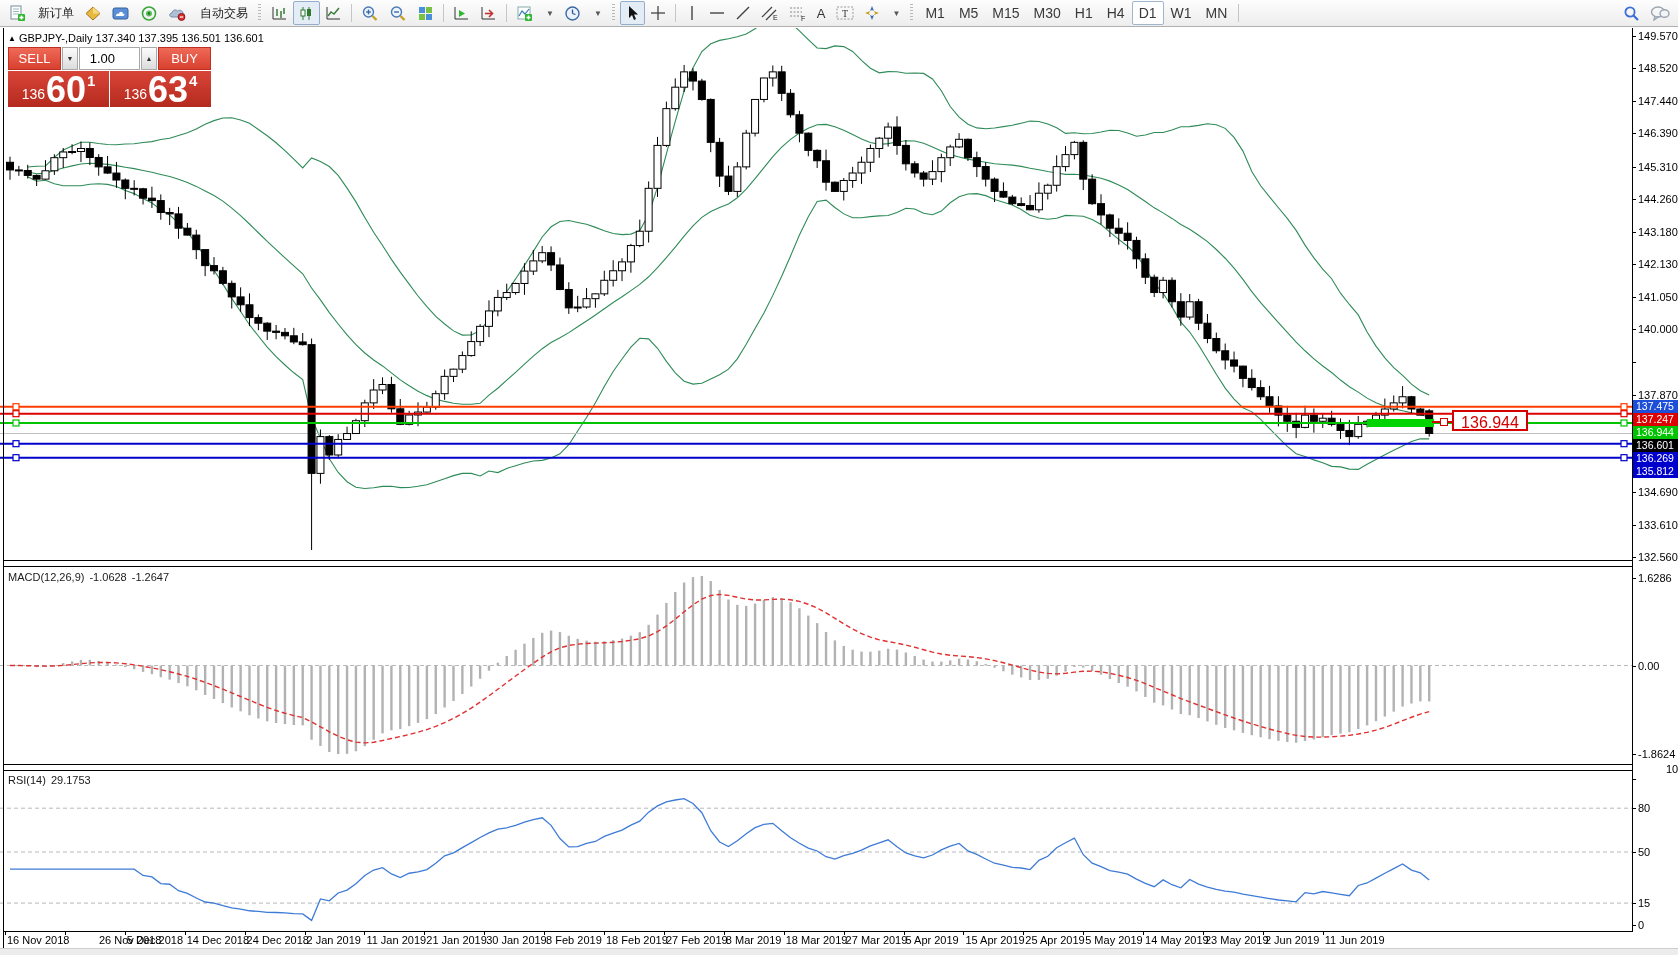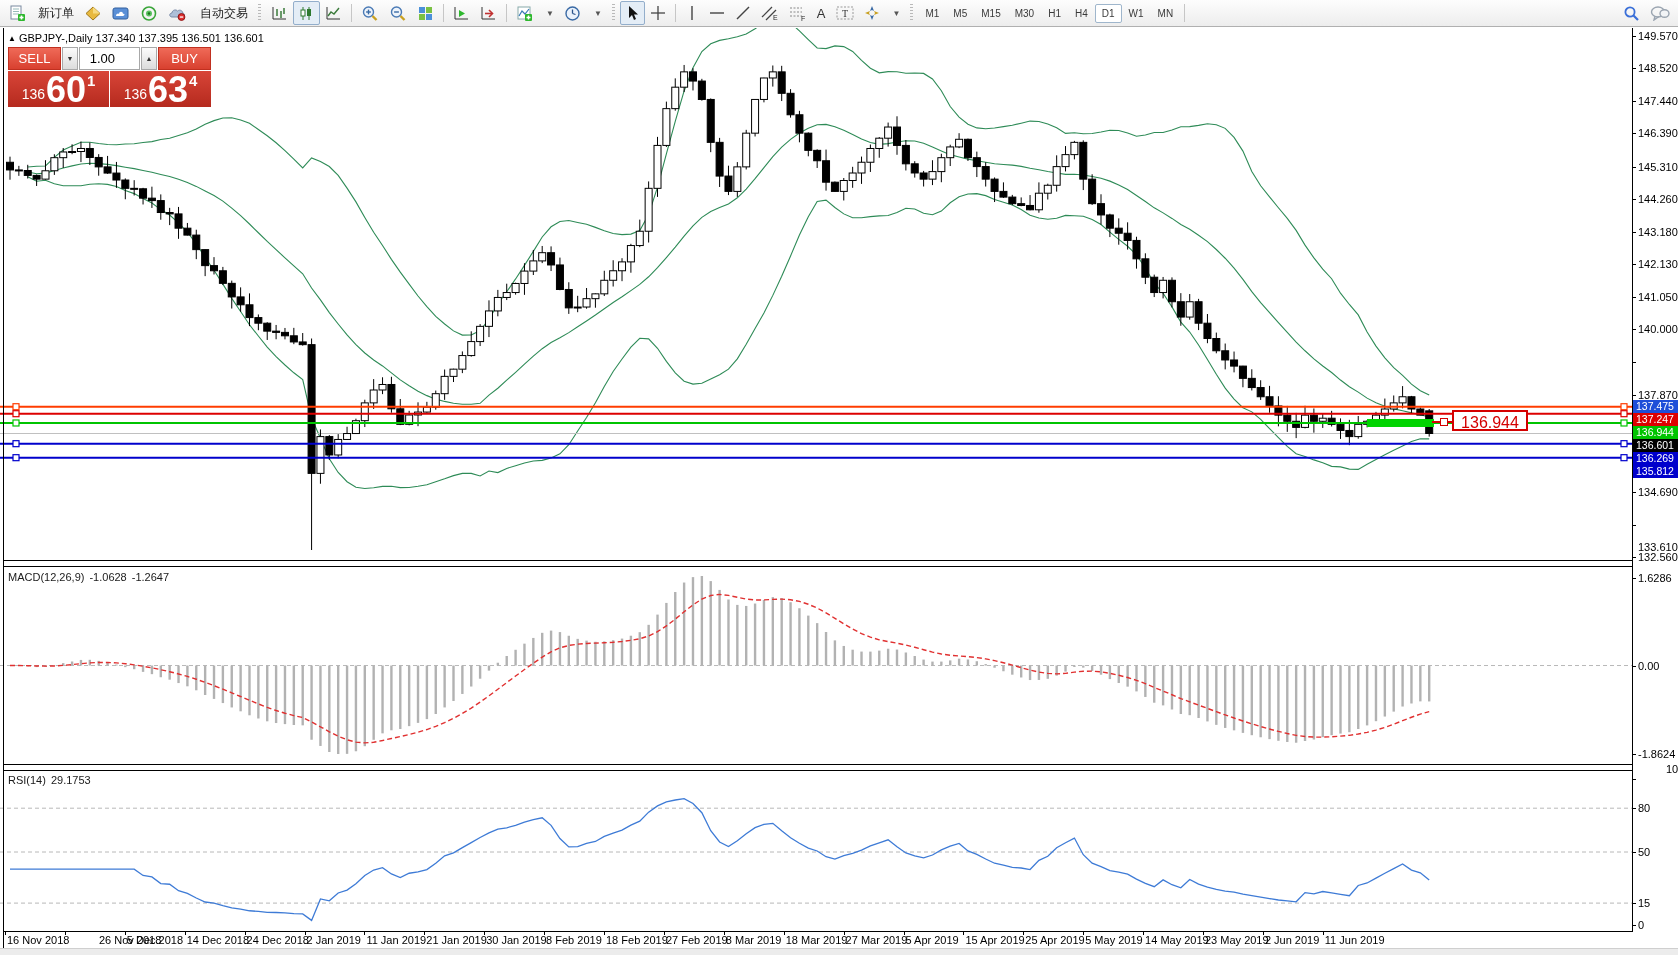--- a/index.html
+++ b/index.html
@@ -8,21 +8,21 @@
   
   #toolbar{position:absolute;left:0;top:0;width:1678px;height:27px;
     background:linear-gradient(#fdfdfd,#ededed);border-bottom:1px solid #b0b0b0;
     display:flex;align-items:center;padding-left:4px;box-sizing:border-box;}
   .tb-btn{display:flex;align-items:center;gap:12px;height:22px;padding:0 4px;
     border:1px solid transparent;border-radius:2px;font-size:12px;color:#222;cursor:default;}
   .tb-btn.pressed{border:1px solid #93aecb;background:#e4edf6;}
   .tb-sep{width:1px;height:18px;background:#c6c6c6;margin:0 4px;}
   .tb-grip{width:3px;height:18px;margin:0 5px;
     background:repeating-linear-gradient(180deg,#b9b9b9 0 1px,transparent 1px 3px);}
-  .tf-btn{font-size:10px;color:#3a3a3a;padding:3px 6px;border:1px solid transparent;border-radius:2px;}
+  .tf-btn{font-size:14px;color:#3a3a3a;padding:3px 6px;border:1px solid transparent;border-radius:2px;}
   .tf-btn.pressed{border:1px solid #9fb6cc;background:#fff;}
   .dd-arrow{font-size:8px;color:#555;margin-left:1px;}
   #tb-right{margin-left:auto;display:flex;align-items:center;margin-right:8px;gap:10px;}
   
   .hline-border{position:absolute;left:3px;width:1630px;height:1px;background:#000;}
   #left-border{position:absolute;left:3px;top:28px;width:1px;height:920px;background:#000;}
   #axis-line{position:absolute;left:1632px;top:28px;width:1px;height:903px;background:#000;}
   #bottom-strip{position:absolute;left:0;top:948px;width:1678px;height:7px;background:#ececec;border-top:1px solid #cfcfcf;}
   svg.pane{position:absolute;left:0;}
   
@@ -836,21 +836,21 @@
       <div class="ax-label" style="top: 291.138px;">141.050</div>
       <div class="ax-tick" style="top: 329.32px;"></div>
       <div class="ax-label" style="top: 323.32px;">140.000</div>
       <div class="ax-tick" style="top: 361.503px;"></div>
       <div class="ax-label" style="top: 355.503px; margin-left: 44px;">138.950</div>
       <div class="ax-tick" style="top: 394.605px;"></div>
       <div class="ax-label" style="top: 388.605px;">137.870</div>
       <div class="ax-tick" style="top: 492.072px;"></div>
       <div class="ax-label" style="top: 486.072px;">134.690</div>
       <div class="ax-tick" style="top: 525.174px;"></div>
-      <div class="ax-label" style="top: 519.174px; margin-top: 22px;">133.610</div>
+      <div class="ax-label" style="top: 519.174px;">133.610</div>
       <div class="ax-tick" style="top: 557.356px;"></div>
       <div class="ax-label" style="top: 551.356px;">132.560</div>
       <div class="price-tag" style="top: 400.212px; background: #1d4ed8;">137.475</div>
       <div class="price-tag" style="top: 413.212px; background: rgb(221, 0, 0);">137.247</div>
       <div class="price-tag" style="top: 426.212px; background: rgb(0, 196, 0);">136.944</div>
       <div class="price-tag" style="top: 439.212px; background: rgb(0, 0, 0);">136.601</div>
       <div class="price-tag" style="top: 452.212px; background: rgb(0, 0, 204);">136.269</div>
       <div class="price-tag" style="top: 465.212px; background: rgb(0, 0, 204);">135.812</div>
       <div class="ax-tick" style="top: 578px;"></div>
       <div class="ax-label" style="top: 572px;">1.6286</div>

